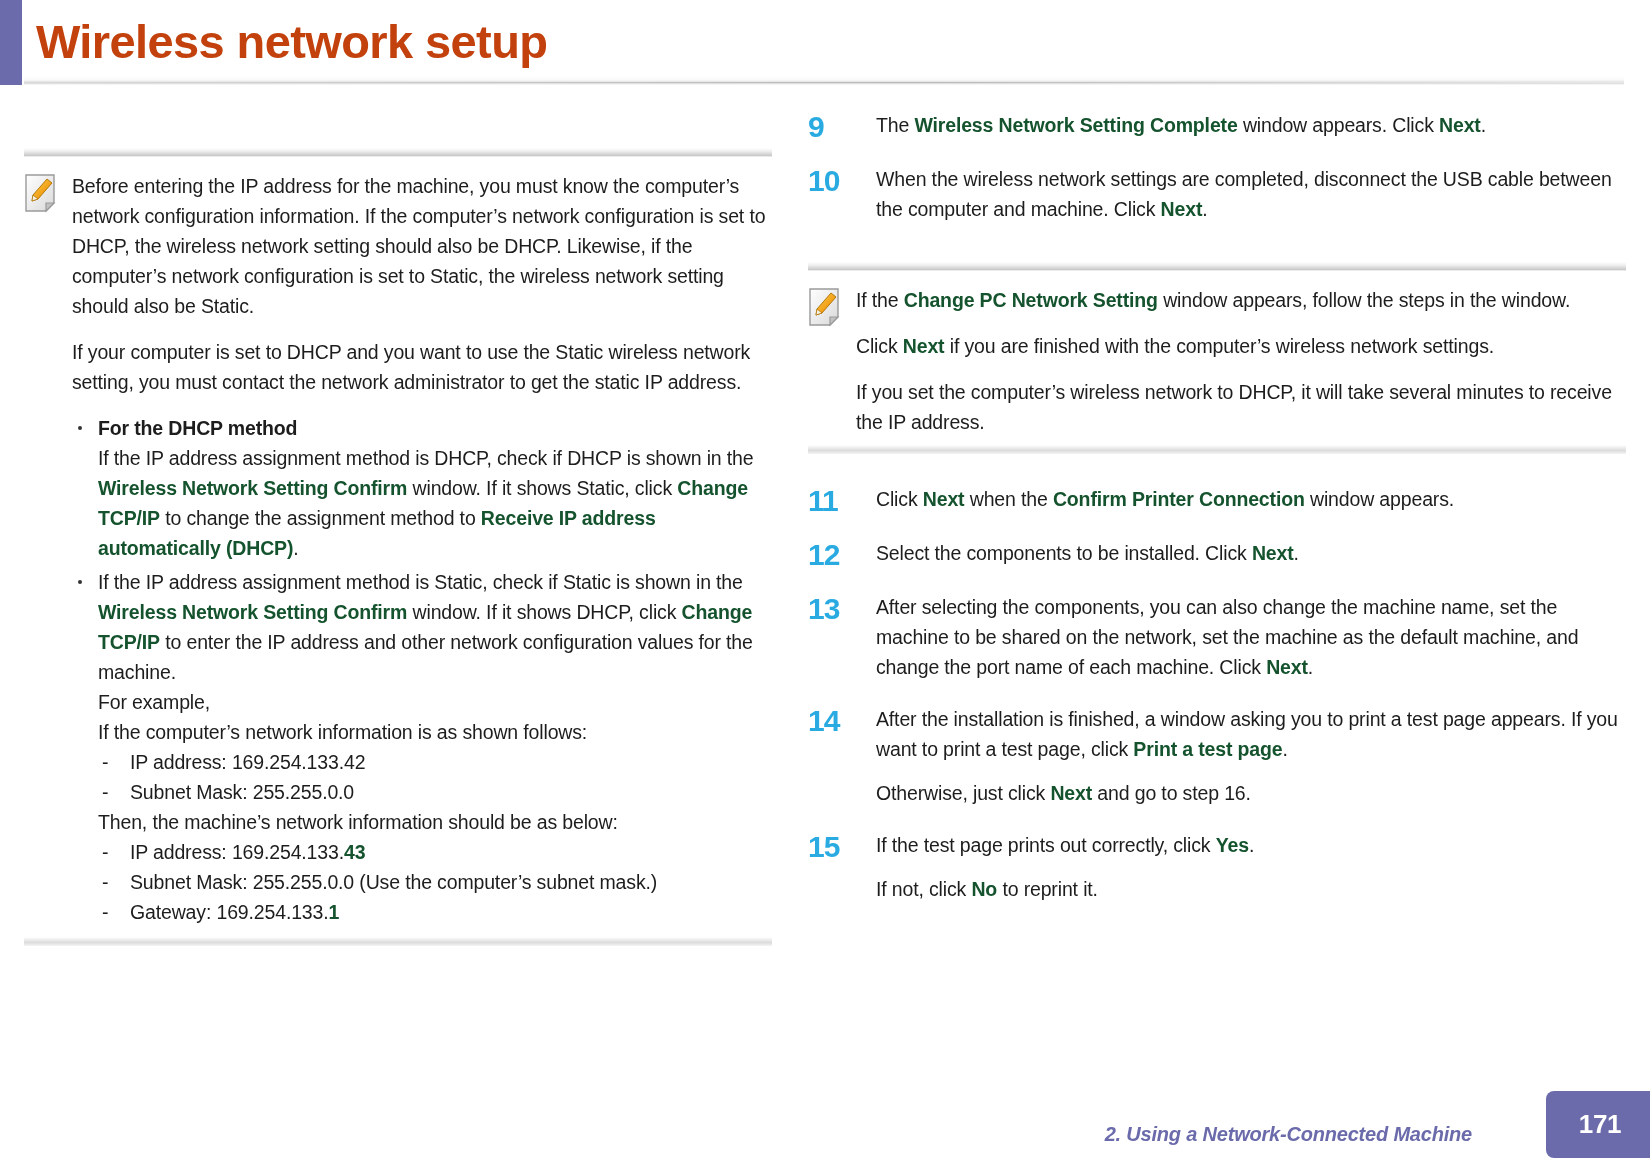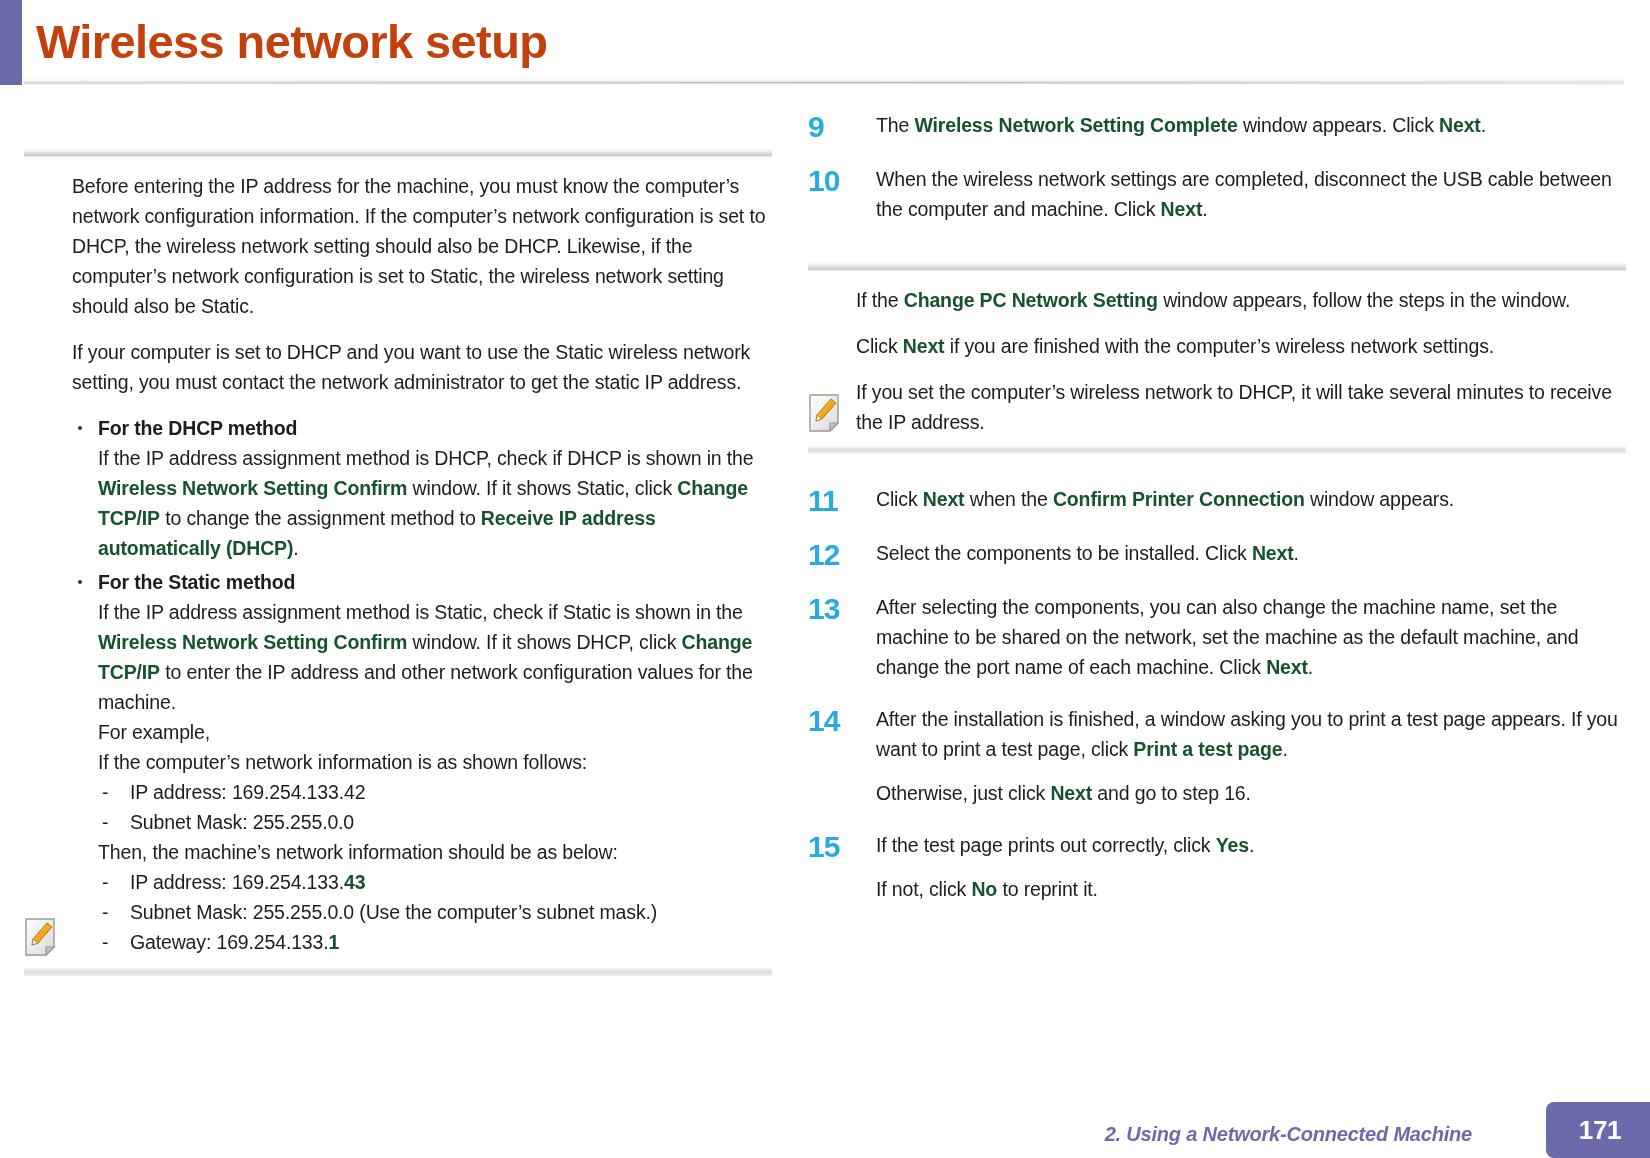--- a/index.html
+++ b/index.html
@@ -39,21 +39,21 @@
 
   
   .note{position:relative;padding:16px 0 10px 0;}
   .note-rule{
     width:100%;height:9px;
     background:linear-gradient(to bottom, #ffffff 0%, #efefef 35%, #c9c9c9 85%, #ffffff 100%);
   }
   .note-rule.bottom{
     background:linear-gradient(to bottom, #ffffff 0%, #dcdcdc 60%, #f4f4f4 100%);
   }
-  .note-body{display:flex;padding:14px 0 6px 0;align-items:flex-end;}
+  .note-body{display:flex;padding:14px 0 6px 0;}
   .note-icon{
     width:44px;flex:0 0 44px;padding-top:2px;
   }
   .note-text{flex:1 1 auto;padding-left:4px;}
   .note-text p{margin:0 0 16px 0;}
   .note-text p:last-child{margin-bottom:0;}
 
   
   .txt{
     font-size:19.5px;line-height:30px;color:#1d1d1d;
@@ -95,21 +95,21 @@
   .footer{
     position:absolute;left:0;bottom:0;width:1650px;height:66px;
   }
   .footer-label{
     position:absolute;right:178px;bottom:12px;
     font-size:20px;font-weight:bold;color:#6b6bac;
     letter-spacing:-0.2px;white-space:nowrap;font-style:italic;
   }
   .footer-page{
     position:absolute;right:0;bottom:0;
-    min-width:104px;height:56px;
+    min-width:104px;height:67px;
     background:#6b6bac;
     border-radius:8px 0 0 8px;
     color:#ffffff;font-size:26px;font-weight:bold;
     display:flex;align-items:center;justify-content:center;
     padding:0 14px 0 18px;box-sizing:border-box;
     letter-spacing:-0.3px;
   }
 </style>
 </head>
 <body>
@@ -146,21 +146,20 @@
       <div class="note-text txt">
         <p>Before entering the IP address for the machine, you must know the computer’s network configuration information. If the computer’s network configuration is set to DHCP, the wireless network setting should also be DHCP. Likewise, if the computer’s network configuration is set to Static, the wireless network setting should also be Static.</p>
         <p>If your computer is set to DHCP and you want to use the Static wireless network setting, you must contact the network administrator to get the static IP address.</p>
 
         <ul class="bullets">
           <li>
             <span class="bullet-head">For the DHCP method</span>
             <span><span>If the IP address assignment method is DHCP, check if DHCP is shown in the </span><b>Wireless Network Setting Confirm</b><span> window. If it shows Static, click </span><b>Change TCP/IP</b><span> to change the assignment method to </span><b>Receive IP address automatically (DHCP)</b><span>.</span></span>
           </li>
           <li>
-            <span class="bullet-head">For the Static method</span>
             <span><span>If the IP address assignment method is Static, check if Static is shown in the </span><b>Wireless Network Setting Confirm</b><span> window. If it shows DHCP, click </span><b>Change TCP/IP</b><span> to enter the IP address and other network configuration values for the machine.</span></span>
             <div>For example,</div>
             <div>If the computer’s network information is as shown follows:</div>
             <ul class="dash-list">
               <li>IP address: 169.254.133.42</li>
               <li>Subnet Mask: 255.255.0.0</li>
             </ul>
             <div>Then, the machine’s network information should be as below:</div>
             <ul class="dash-list">
               <li><span>IP address: 169.254.133.</span><b>43</b></li>

